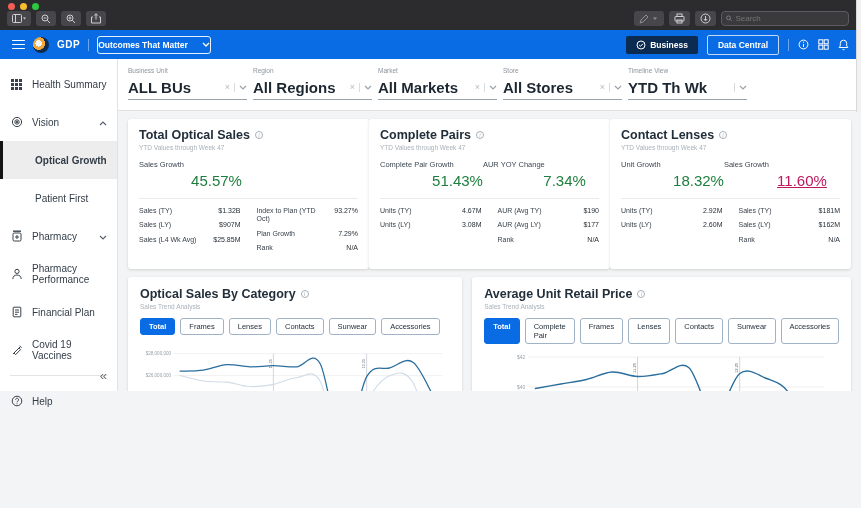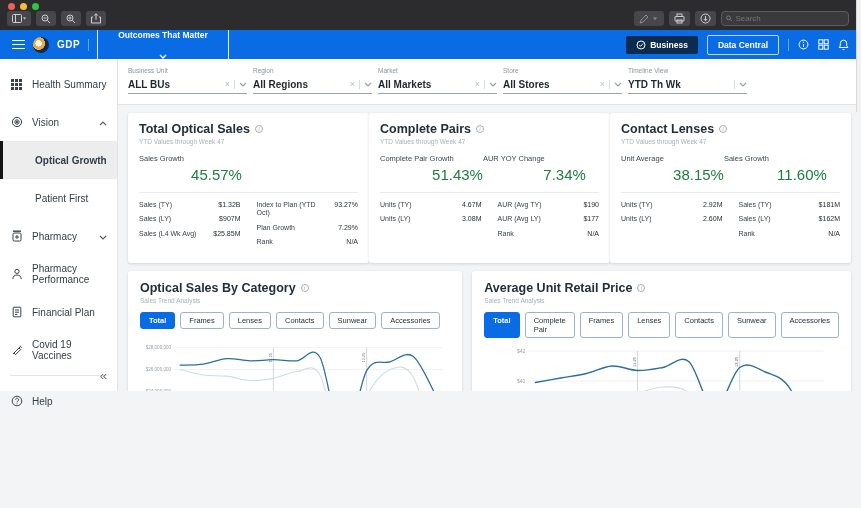--- a/index.html
+++ b/index.html
@@ -18,21 +18,21 @@
   .csearch input { background:transparent; border:none; outline:none; color:#a5a5ab; font-size:8px; width:100%; font-family:"Liberation Sans",sans-serif; }
   .edge-scroll { position:absolute; right:0; top:0; width:5px; height:112px; background:#f2f2f2; border-left:1px solid #d9d9d9; z-index:40; }
 
   
   .appbar { height:29px; background:#0a6ce4; display:flex; align-items:center; padding:0 12px; gap:8px; }
   .burger { width:13px; display:flex; flex-direction:column; gap:2.5px; }
   .burger i { display:block; height:1.5px; background:#fff; border-radius:1px; }
   .logo { width:16px; height:16px; border-radius:50%; flex-shrink:0; }
   .gdp { color:#fff; font-weight:bold; font-size:10px; letter-spacing:.5px; }
   .abar-div { width:1px; height:12px; background:rgba(255,255,255,.4); }
-  .workspace { display:flex; align-items:center; gap:14px; border:1px solid rgba(255,255,255,.9); border-radius:3px; padding:3px 20px; color:#fff; font-size:8.5px; font-weight:bold;flex-direction:column; }
+  .workspace { display:flex; align-items:center; gap:14px; border:1px solid rgba(255,255,255,.9); border-radius:3px; padding:3px 0; color:#fff; font-size:8.5px; font-weight:bold; }
   .abar-right { margin-left:auto; display:flex; align-items:center; gap:9px; }
   .nav-btn { font-size:8.5px; font-weight:bold; padding:4px 10px; border-radius:2px; display:flex; align-items:center; gap:4px; color:#fff; }
   .nav-btn.active { background:#0c2b50; }
   .nav-btn.inactive { border:1px solid rgba(255,255,255,.75); }
   .abar-icon { color:#fff; display:flex; align-items:center; }
 
   
   .bodyrow { display:flex; height:332px; }
   .sidebar { width:118px; background:#fff; border-right:1px solid #e2e2e2; position:relative; flex-shrink:0; padding-top:6px; }
   .side-item { display:flex; align-items:center; gap:9px; padding:0 10px; height:38px; font-size:10px; color:#333d47; cursor:default; }
@@ -44,21 +44,21 @@
   .side-div { border-top:1px solid #e4e4e4; margin:6px 10px; }
   .collapse { position:absolute; bottom:8px; right:12px; color:#6a737c; font-size:13px; letter-spacing:-2px; }
 
   .main { flex:1; display:flex; flex-direction:column; overflow:hidden; background:#f3f4f5; }
 
   
   .filters { background:#fff; border-bottom:1px solid #e2e2e2; display:flex; padding:8px 10px 10px; gap:6px; }
   .filter { width:119px; }
   .flabel { font-size:6.5px; color:#8b949d; margin-bottom:5px; }
   .fvalue { display:flex; align-items:center; border-bottom:1px solid #9aa2aa; padding-bottom:3px; }
-  .fvalue .val { flex:1; font-size:10px; font-weight:bold; color:#1d2731; }
+  .fvalue .val { flex:1; font-size:15px; font-weight:bold; color:#1d2731; }
   .fvalue .clear { color:#b7bdc3; font-size:9px; line-height:1; }
   .fvalue .vdiv { width:1px; height:9px; background:#d8dcdf; margin:0 4px; }
   .fvalue .chev { color:#9aa3ab; display:flex; }
 
   
   .content { flex:1; padding:8px 10px 10px; display:flex; flex-direction:column; }
   .card { background:#fff; border-radius:3px; box-shadow:0 1px 3px rgba(0,0,0,.14); }
   .kpi-row { display:flex; margin-bottom:8px; }
   .kpi { flex:1; padding:9px 11px 10px; }
   .title-row { display:flex; align-items:center; gap:5px; }
@@ -468,26 +468,26 @@
               </div>
             </div>
             <div class="card kpi">
               <div class="title-row">
                 <span class="c-title">Contact Lenses</span>
                 <span class="info-dot">i</span>
               </div>
               <div class="c-sub">YTD Values through Week 47</div>
               <div class="metrics">
                 <div class="metric">
-                  <div class="m-label">Unit Average</div>
-                  <div class="m-value" style="color: rgb(30, 126, 62);">38.15%</div>
+                  <div class="m-label">Unit Growth</div>
+                  <div class="m-value" style="color: rgb(30, 126, 62);">18.32%</div>
                 </div>
                 <div class="metric">
                   <div class="m-label">Sales Growth</div>
-                  <div class="m-value" style="color: #15803d;">11.60%</div>
+                  <div class="m-value" style="color: #be185d; text-decoration: underline;">11.60%</div>
                 </div>
               </div>
               <div class="kpi-divider"></div>
               <div class="kpi-cols">
                 <div class="kpi-col">
                   <div class="krow">
                     <span class="klbl">Units (TY)</span>
                     <span class="kval">2.92M</span>
                   </div>
                   <div class="krow">

